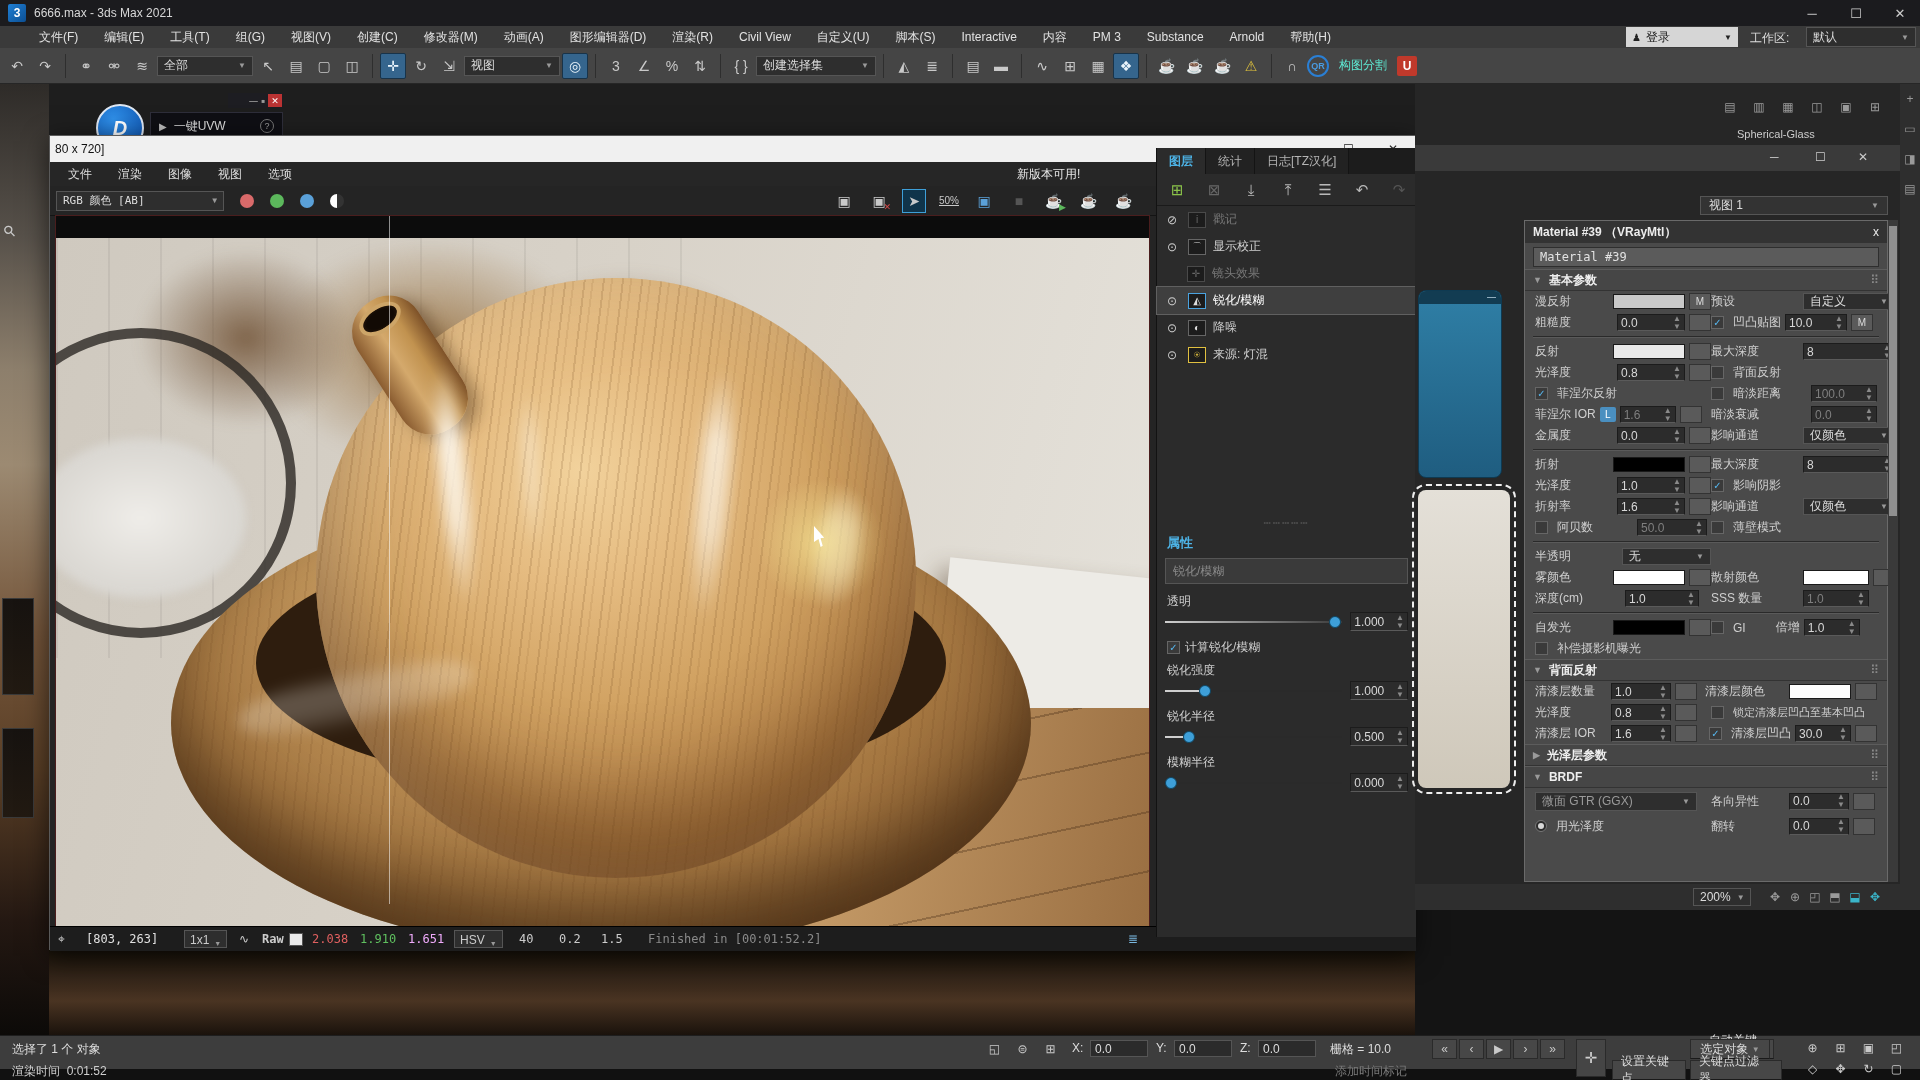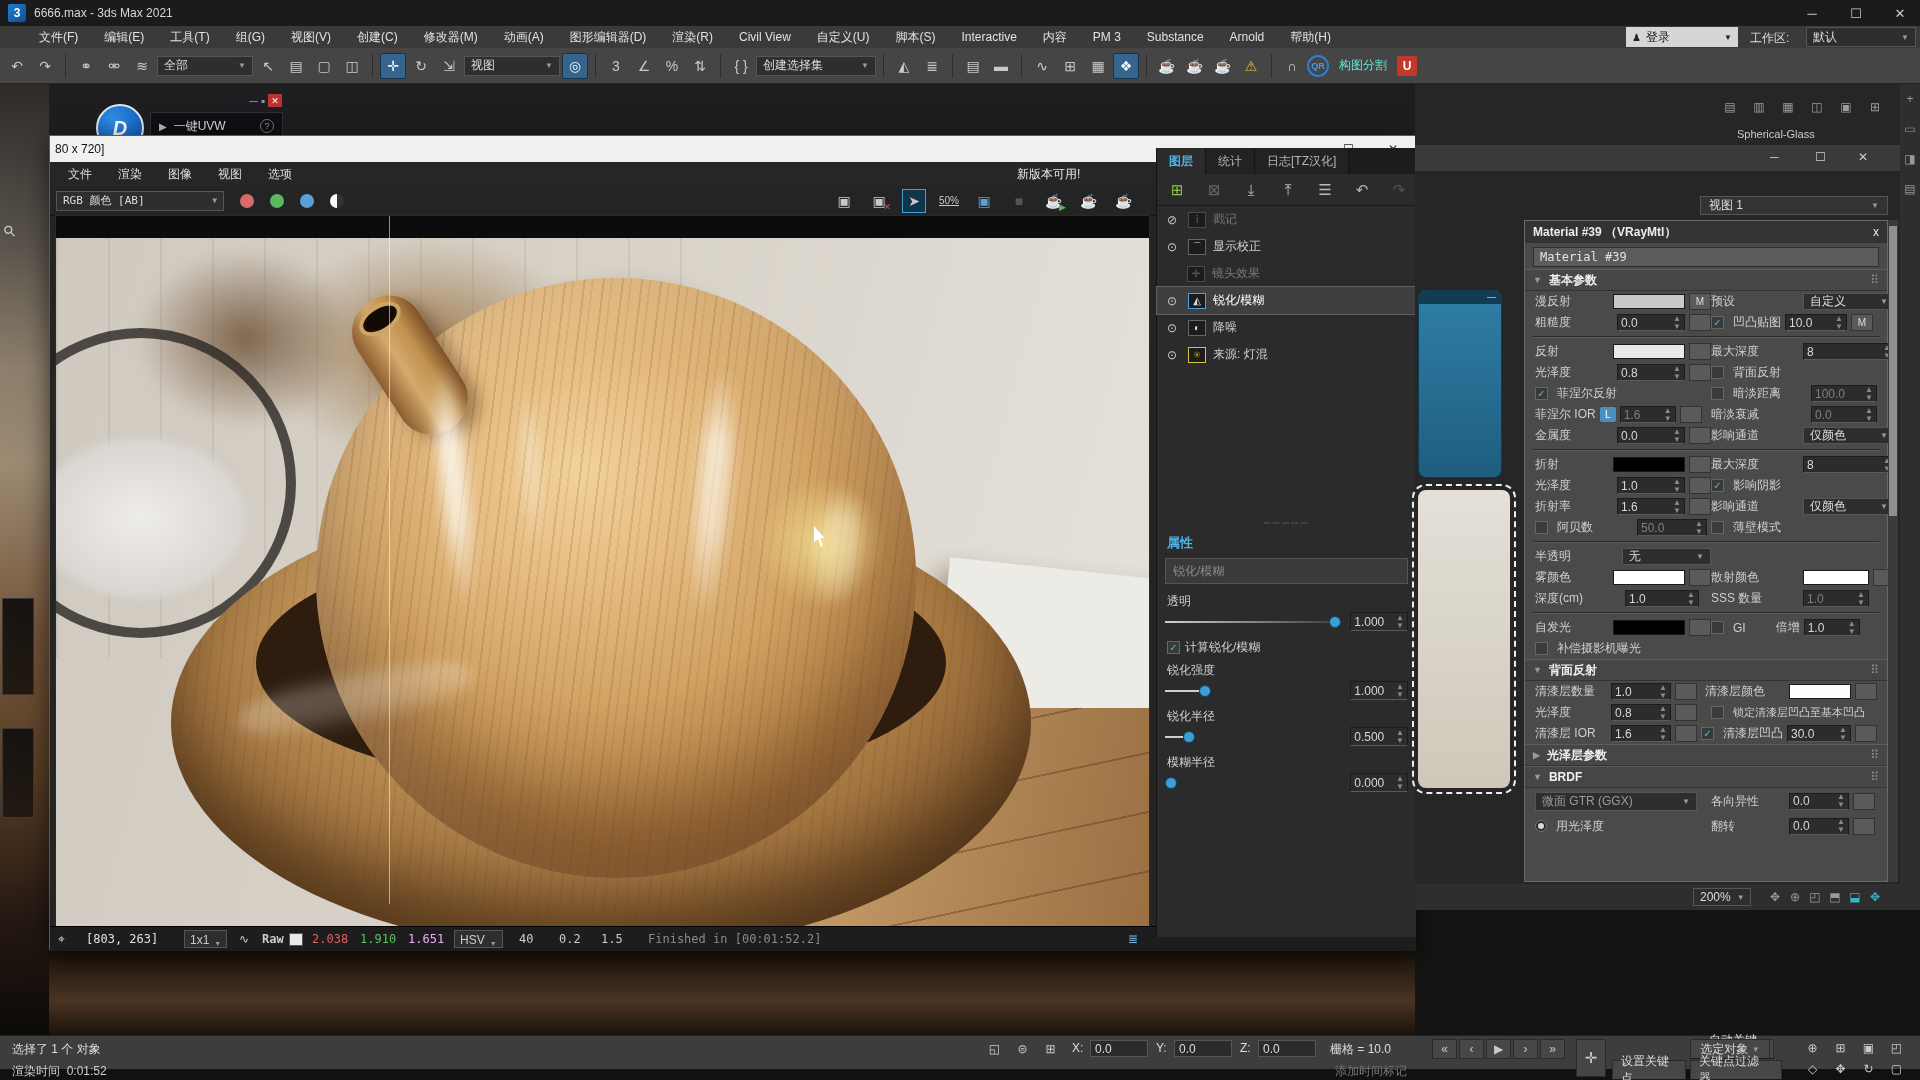--- a/index.html
+++ b/index.html
@@ -742,21 +742,21 @@
         <span class="lbl" style="width:72px">清漆层 IOR</span>
         <span class="valbox" style="width:60px;height:17px">
           <span>1.6</span>
           <span class="spin">▲<br>▼</span>
         </span>
         <span class="mbtn"></span>
       </div>
     <div class="half rr">
         <span class="chk">✓</span>
         <span class="lbl">清漆层凹凸</span>
-        <span class="valbox" style="width:64px;height:17px">
+        <span class="valbox" style="width:56px;height:17px">
           <span>30.0</span>
           <span class="spin">▲<br>▼</span>
         </span>
         <span class="mbtn"></span>
       </div>
   </div>
   <div class="rollout">
       <span style="color:#9a9a9a;font-size:9px">▶</span>
       <span>光泽层参数</span>
       <span class="dots">⠿</span>

